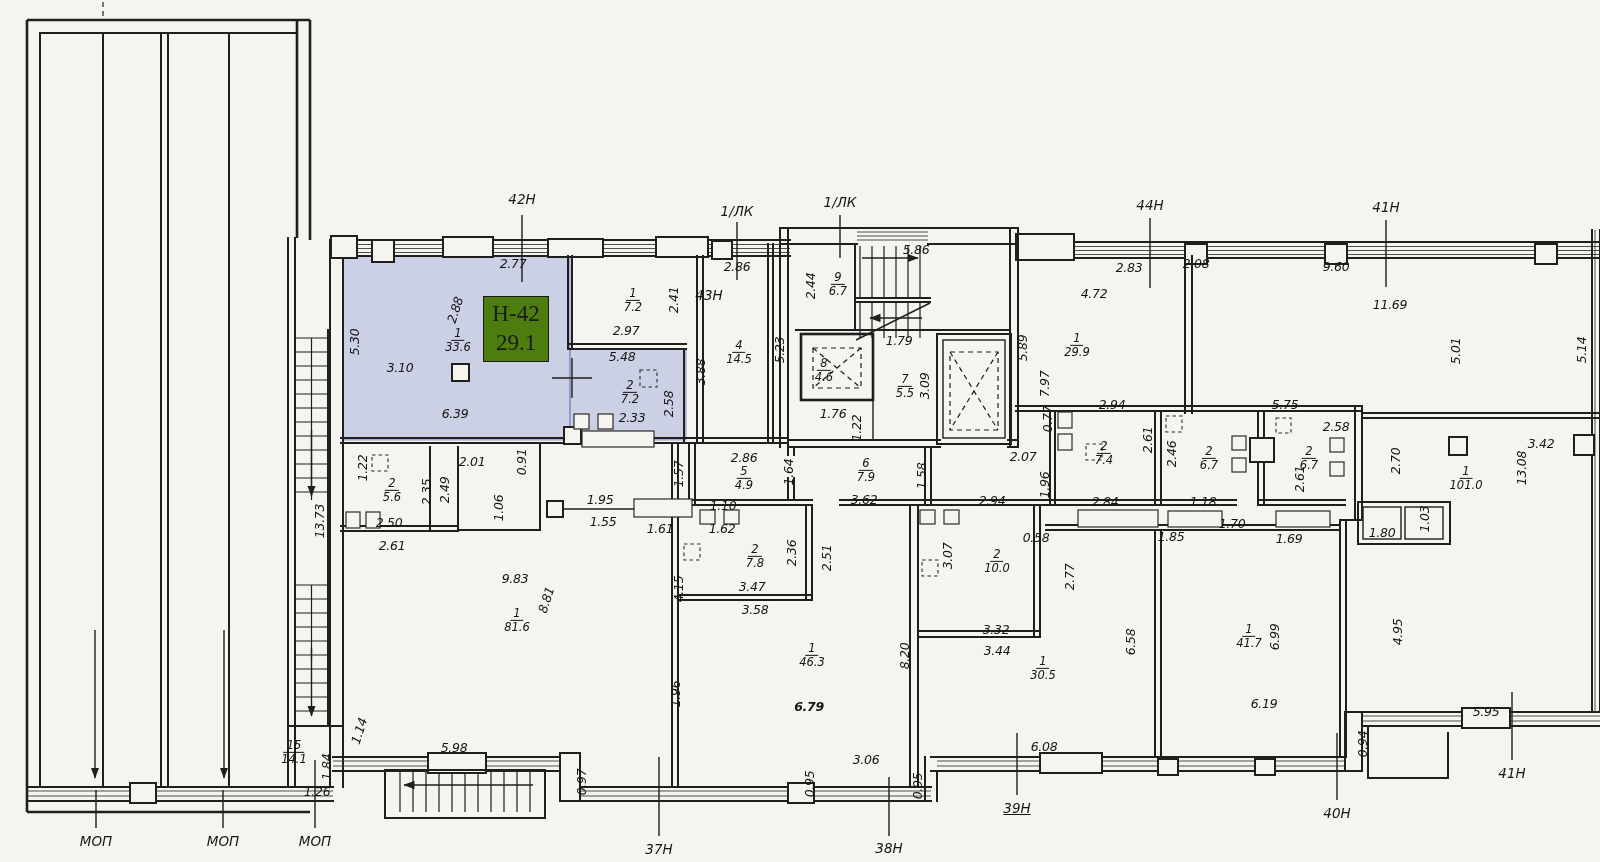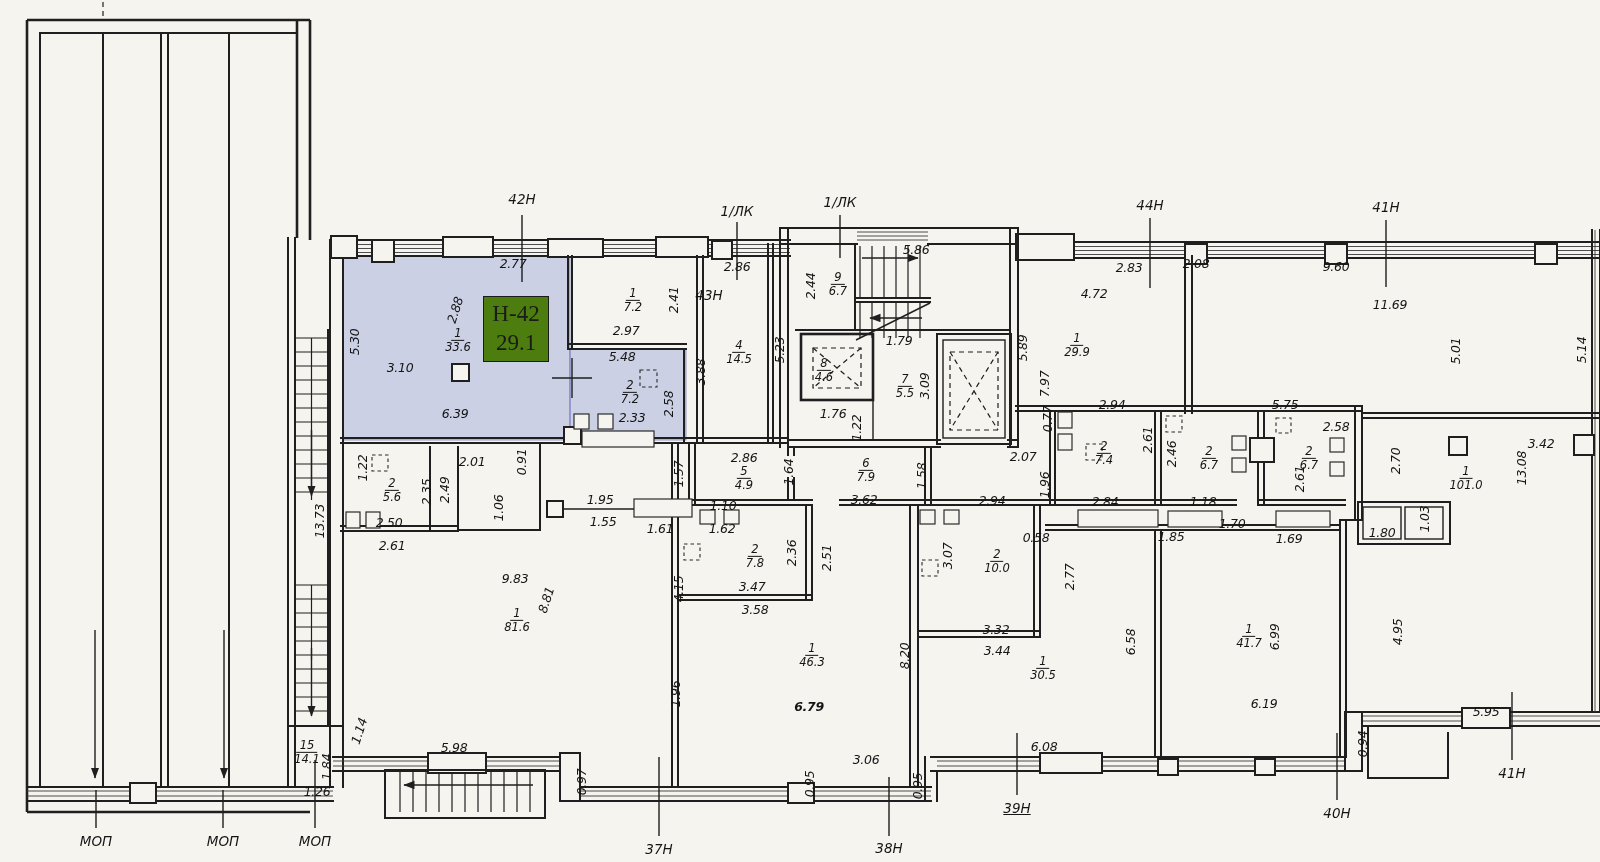--- a/index.html
+++ b/index.html
@@ -372,21 +372,21 @@
         <span class="a">6.7</span>
       </span>
       <span class="frac" style="left: 1249px; top: 636px;">
         <span class="n">1</span>
         <span class="a">41.7</span>
       </span>
       <span class="frac" style="left: 1466px; top: 478px;">
         <span class="n">1</span>
         <span class="a">101.0</span>
       </span>
-      <span class="frac" style="left: 307px; top: 752px; text-align: right;">
+      <span class="frac" style="left: 294px; top: 752px; text-align: right;">
         <span class="n">15</span>
         <span class="a">14.1</span>
       </span>
     </div>
 
 <div id="unitbox">
   <span>Н-42</span>
   <span>29.1</span>
 </div>
 </div>

